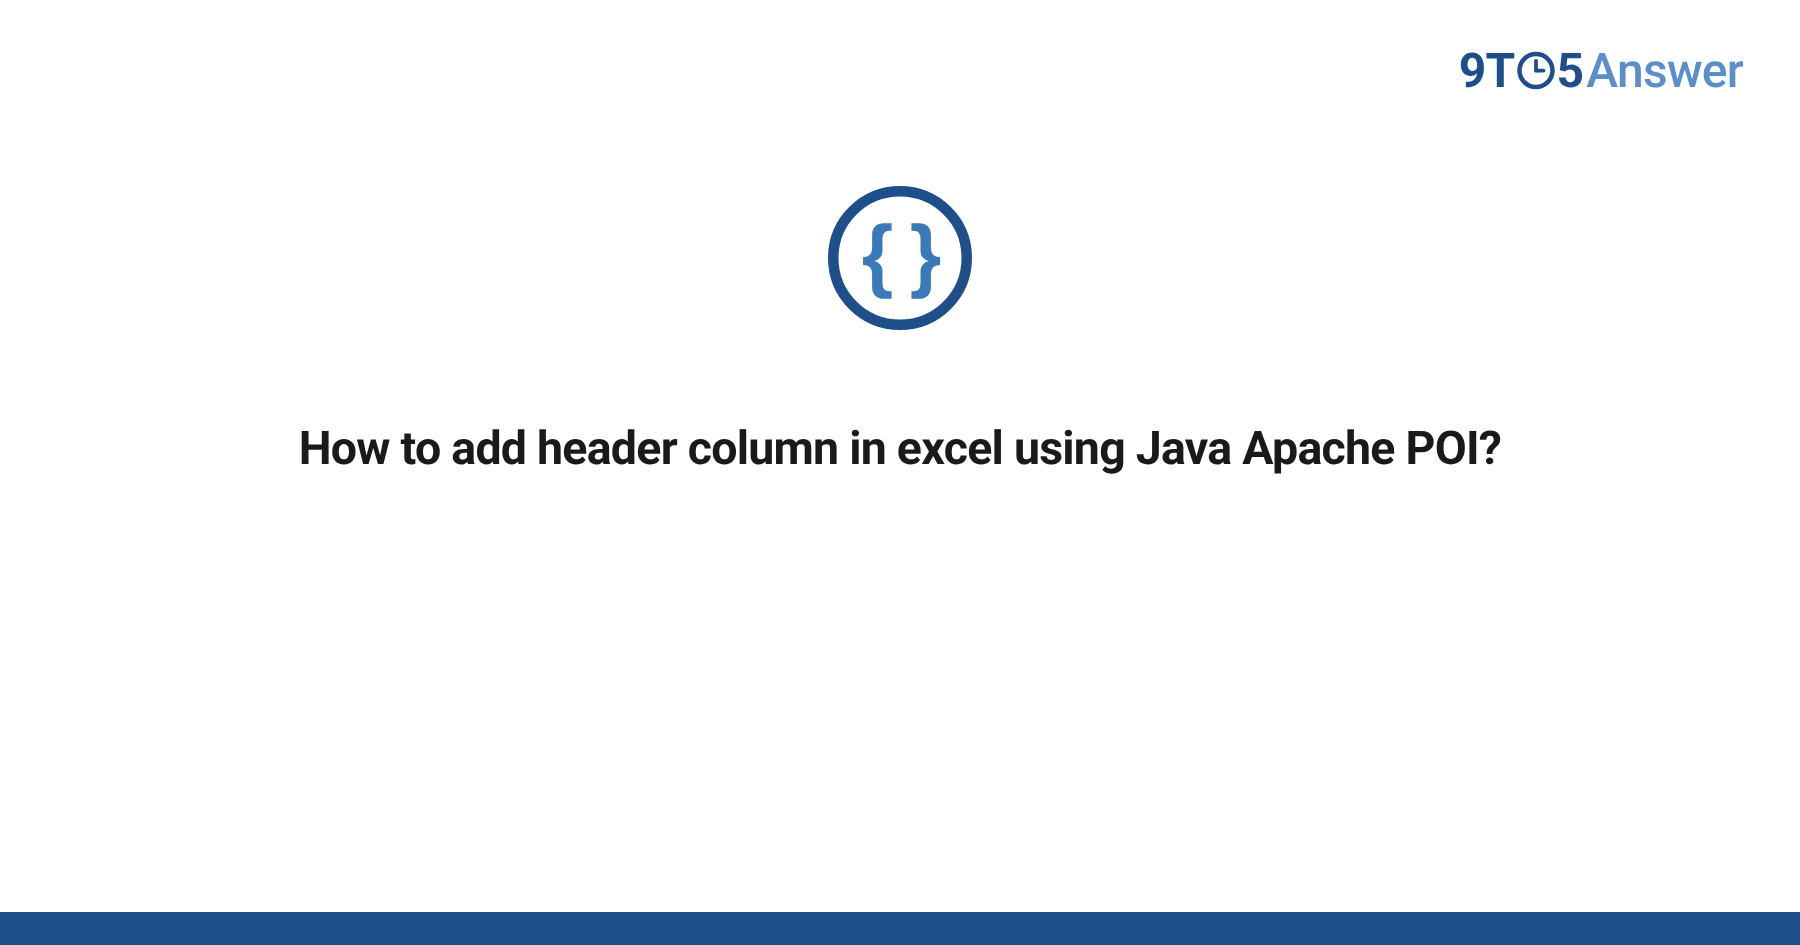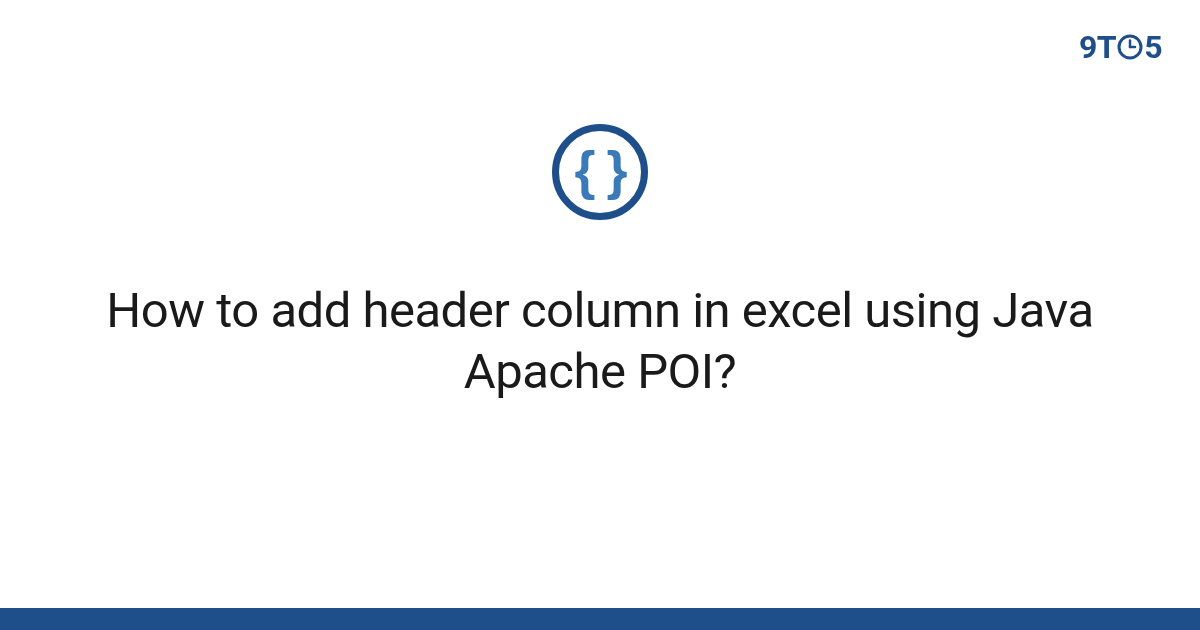--- a/index.html
+++ b/index.html
@@ -73,22 +73,22 @@
     .code-badge-inner {
       font-size: 54px;
       font-weight: 800;
       color: #3b7ab8;
       letter-spacing: -2px;
       line-height: 1;
       font-family: "Segoe UI", Arial, sans-serif;
       transform: translateY(-2px);
     }
     .title {
-      font-size: 49px;
-      font-weight: 400;
+      font-size: 31px;
+      font-weight: 700;
       color: #1a1a1a;
       text-align: center;
       line-height: 1.25;
       max-width: 1060px;
       letter-spacing: -0.5px;
     }
     .footer-bar {
       position: absolute;
       left: 0;
       right: 0;
@@ -107,20 +107,21 @@
       <span class="nine">9</span>
       <span class="t">T</span>
       <span class="clock-o">
         <svg width="26" height="26" viewBox="0 0 26 26">
           <circle cx="13" cy="13" r="11" fill="none" stroke="#1e4f8a" stroke-width="3"></circle>
           <line x1="13" y1="13" x2="13" y2="6.5" stroke="#1e4f8a" stroke-width="2.5" stroke-linecap="round"></line>
           <line x1="13" y1="13" x2="18" y2="13" stroke="#1e4f8a" stroke-width="2.5" stroke-linecap="round"></line>
         </svg>
       </span>
       <span class="five">5</span>
+      <span class="answer">Answer</span>
     </div>
   </div>
 
   <div class="main">
     <div class="code-badge">
       <span class="code-badge-inner">{ }</span>
     </div>
     <h1 class="title">How to add header column in excel using Java Apache POI?</h1>
   </div>
 

